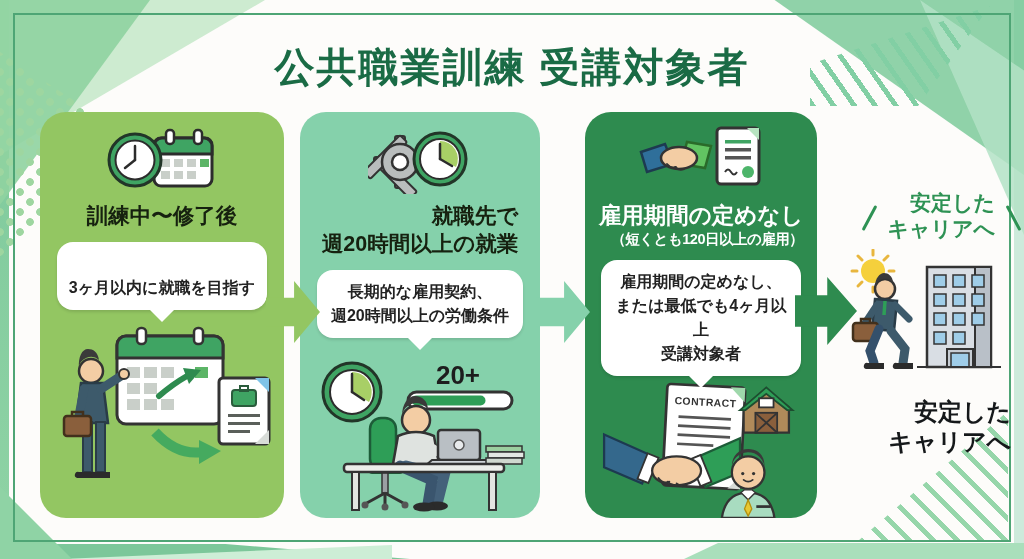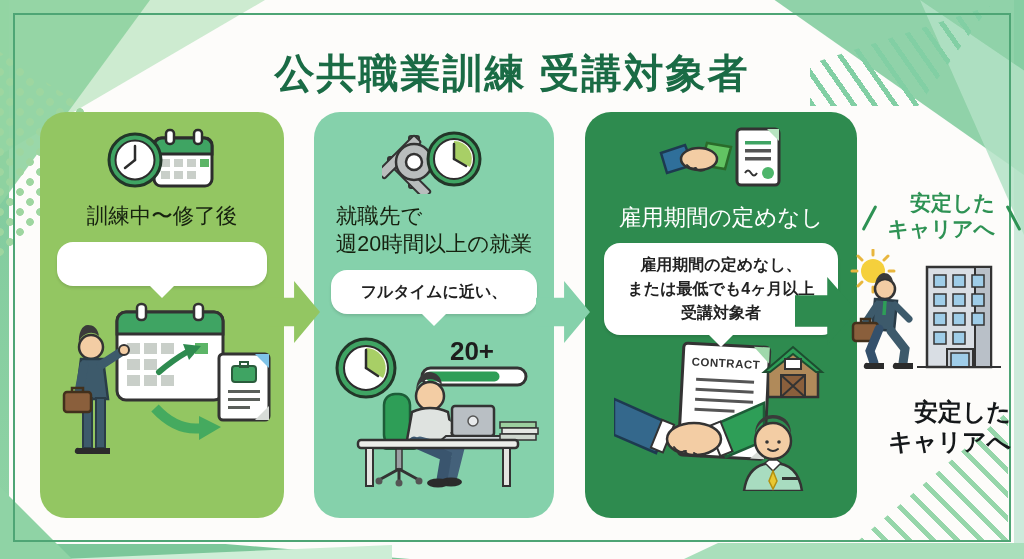--- a/index.html
+++ b/index.html
@@ -25,30 +25,30 @@
     clip-path:polygon(0 58%,100% 0,60% 100%,0 100%);}
   .br-hatch{right:16px;bottom:18px;width:150px;height:130px;
     background:repeating-linear-gradient(45deg,#96d6aa 0 5px,transparent 5px 17px);
     clip-path:polygon(100% 0,100% 100%,0 100%);}
   .br-band{right:0;bottom:0;width:340px;height:16px;background:#a9dfbb;clip-path:polygon(10% 0,100% 0,100% 100%,0 100%);}
   .bl-band{left:0;bottom:0;width:410px;height:15px;background:#7cc79a;clip-path:polygon(0 0,55% 0,100% 100%,0 100%);}
   .bl-band-light{left:62px;bottom:0;width:330px;height:14px;background:#cdeed6;clip-path:polygon(0 100%,100% 0,100% 100%);}
   .bl-tri{left:0;bottom:0;width:72px;height:72px;background:#8fd3a5;clip-path:polygon(0 0,0 100%,100% 100%);}
   .frame{position:absolute;left:13px;top:13px;right:13px;bottom:17px;border:2.5px solid #4ea575;z-index:1;pointer-events:none;}
   
-  .page-title{position:absolute;z-index:2;top:30px;left:0;right:0;margin:16px;text-align:center;
+  .page-title{position:absolute;z-index:2;top:30px;left:0;right:0;margin:10px;text-align:center;
     font-size:40px;font-weight:bold;color:#1a6b45;letter-spacing:2px;}
   
   .panel{position:absolute;z-index:2;top:112px;height:406px;border-radius:26px;
     display:flex;flex-direction:column;align-items:center;}
   .panel1{left:40px;width:244px;background:#93c662;}
-  .panel2{left:314px;width:240px;background:#85d1ab;}
-  .panel3{left:585px;width:272px;background:#2e8b4f;}
+  .panel2{left:300px;width:240px;background:#85d1ab;}
+  .panel3{left:585px;width:232px;background:#2e8b4f;}
   .panel-icon{margin-top:14px;height:68px;display:flex;align-items:center;justify-content:center;}
-  .panel-title{margin:9px 0 0;text-align:left;font-weight:normal;color:#16210f;font-size:21.5px;line-height:1.3;}
+  .panel-title{margin:9px 0 0;text-align:right;font-weight:bold;color:#16210f;font-size:21.5px;line-height:1.3;}
   .panel3 .panel-title{color:#ffffff;font-size:22.5px;}
   .panel-subtitle{display:block;font-size:14.5px;letter-spacing:-.5px;}
   .bubble{position:relative;margin-top:11px;background:#ffffff;border-radius:16px;
     padding:10px 8px;width:86%;box-sizing:border-box;text-align:center;
     font-size:16px;font-weight:bold;color:#222;line-height:1.5;
     box-shadow:0 2px 3px rgba(0,0,0,.12);}
   .bubble::after{content:"";position:absolute;left:50%;bottom:-12px;transform:translateX(-50%);
     border:13px solid transparent;border-top:13px solid #ffffff;border-bottom:0;}
   .illust{margin-top:16px;}
   
@@ -109,20 +109,21 @@
         <circle cx="29" cy="34" r="19.5" fill="#fff" stroke="#2c2c2c" stroke-width="2"></circle>
         <line x1="29" y1="34" x2="29" y2="20" stroke="#2c2c2c" stroke-width="2.5" stroke-linecap="round"></line>
         <line x1="29" y1="34" x2="19" y2="42" stroke="#2c2c2c" stroke-width="2.5" stroke-linecap="round"></line>
       </svg>
     </div>
     <h2 class="panel-title">
       <span>訓練中〜修了後</span><br>
     </h2>
     <div class="bubble">
       <br>
+      <span>3ヶ月以内に就職を目指す</span>
     </div>
     <svg class="illust" width="222" height="158" viewBox="0 0 222 158">
 
       <g>
         <rect x="66" y="10" width="106" height="88" rx="9" fill="#fff" stroke="#333" stroke-width="3"></rect>
         <path d="M66 19 a9 9 0 0 1 9-9 h88 a9 9 0 0 1 9 9 v13 H66 Z" fill="#3fa463" stroke="#333" stroke-width="3"></path>
         <rect x="86" y="2" width="9" height="16" rx="4" fill="#fff" stroke="#333" stroke-width="2.5"></rect>
         <rect x="143" y="2" width="9" height="16" rx="4" fill="#fff" stroke="#333" stroke-width="2.5"></rect>
         <g fill="#c9cfc9">
           <rect x="76" y="41" width="13" height="11"></rect>
@@ -192,21 +193,22 @@
         <path d="M72 33 L72 15 A18 18 0 0 1 88 41 Z" fill="#a8cf66"></path>
         <line x1="72" y1="33" x2="72" y2="18" stroke="#2c2c2c" stroke-width="2.5" stroke-linecap="round"></line>
         <line x1="72" y1="33" x2="84" y2="40" stroke="#2c2c2c" stroke-width="2.5" stroke-linecap="round"></line>
       </svg>
     </div>
     <h2 class="panel-title">
       <span>就職先で</span><br>
       <span>週20時間以上の就業</span>
     </h2>
     <div class="bubble">
-      <span>フルタイムに近い、</span><br>
+      <span>長期的な雇用契約、</span><br>
+      <span>週20時間以上の労働条件</span>
     </div>
     <svg class="illust" width="220" height="158" viewBox="0 0 220 158">
 
       <g>
         <circle cx="42" cy="38" r="29" fill="#3fa463" stroke="#223528" stroke-width="3"></circle>
         <circle cx="42" cy="38" r="22" fill="#fff" stroke="#2c2c2c" stroke-width="2"></circle>
         <path d="M42 38 L42 18 A20 20 0 0 1 59 48 Z" fill="#a8cf66"></path>
         <line x1="42" y1="38" x2="42" y2="20" stroke="#2c2c2c" stroke-width="2.5" stroke-linecap="round"></line>
         <line x1="42" y1="38" x2="54" y2="46" stroke="#2c2c2c" stroke-width="2.5" stroke-linecap="round"></line>
       </g>
@@ -273,20 +275,21 @@
           <rect x="8" y="12" width="26" height="3.5" fill="#3fa463"></rect>
           <rect x="8" y="20" width="26" height="3.5" fill="#555"></rect>
           <rect x="8" y="28" width="26" height="3.5" fill="#555"></rect>
           <circle cx="31" cy="44" r="6" fill="#4db56a"></circle>
           <path d="M8 44 q3 -5 6 0 t6 0" stroke="#333" stroke-width="2" fill="none"></path>
         </g>
       </svg>
     </div>
     <h2 class="panel-title">
       <span>雇用期間の定めなし</span><br>
+      <span class="panel-subtitle">（短くとも120日以上の雇用）</span>
     </h2>
     <div class="bubble">
       <span>雇用期間の定めなし、</span><br>
       <span>または最低でも4ヶ月以上</span><br>
       <span>受講対象者</span>
     </div>
     <svg class="illust" width="215" height="150" viewBox="0 0 215 150" style="margin-top:6px;">
 
       <g transform="translate(70,2) rotate(3)">
         <rect width="86" height="112" rx="4" fill="#fff" stroke="#333" stroke-width="3"></rect>

